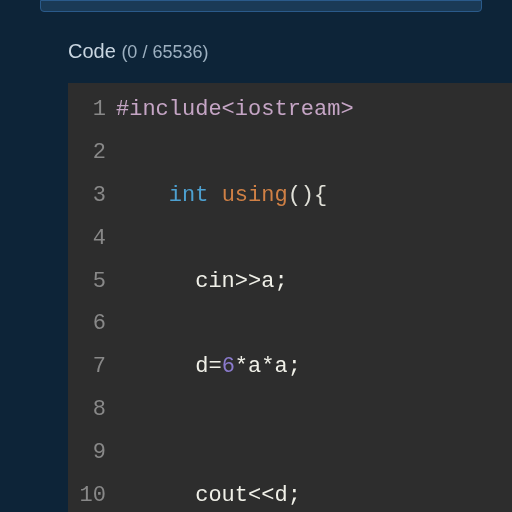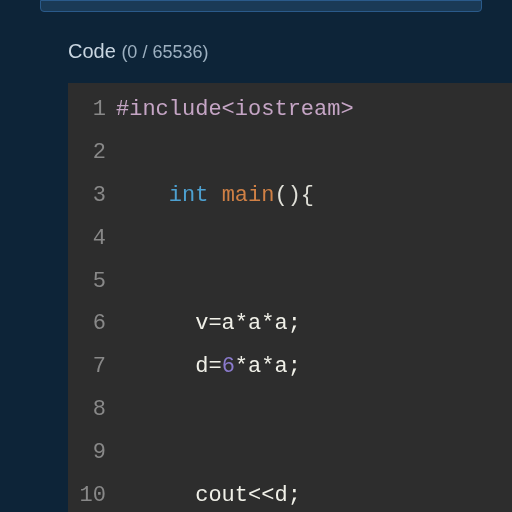--- a/index.html
+++ b/index.html
@@ -67,21 +67,21 @@
 <div class="top-border"></div>
 
 <div class="code-label">
   <span>Code</span>
   <span class="code-counter">(0 / 65536)</span>
 </div>
 
 <div class="editor" id="editor">
     <div class="line"><span class="gutter">1</span><span class="code"><span class="tok-preproc">#include&lt;iostream&gt;</span></span></div>
     <div class="line"><span class="gutter">2</span></div>
-    <div class="line"><span class="gutter">3</span><span class="code"><span>    </span><span class="tok-keyword">int</span><span> </span><span class="tok-func">main</span><span class="tok-punct">(){</span></span></div>
+    <div class="line"><span class="gutter">3</span><span class="code"><span>    </span><span class="tok-keyword">int</span><span> </span><span class="tok-func">using</span><span class="tok-punct">(){</span></span></div>
     <div class="line"><span class="gutter">4</span></div>
-    <div class="line"><span class="gutter">5</span></div>
-    <div class="line"><span class="gutter">6</span><span class="code"><span>      v=a*a*a;</span></span></div>
+    <div class="line"><span class="gutter">5</span><span class="code"><span>      cin&gt;&gt;a;</span></span></div>
+    <div class="line"><span class="gutter">6</span></div>
     <div class="line"><span class="gutter">7</span><span class="code"><span>      d=</span><span class="tok-number">6</span><span>*a*a;</span></span></div>
     <div class="line"><span class="gutter">8</span></div>
     <div class="line"><span class="gutter">9</span></div>
     <div class="line"><span class="gutter">10</span><span class="code"><span>      cout&lt;&lt;d;</span></span></div>
   </div>
 
 </body></html>

